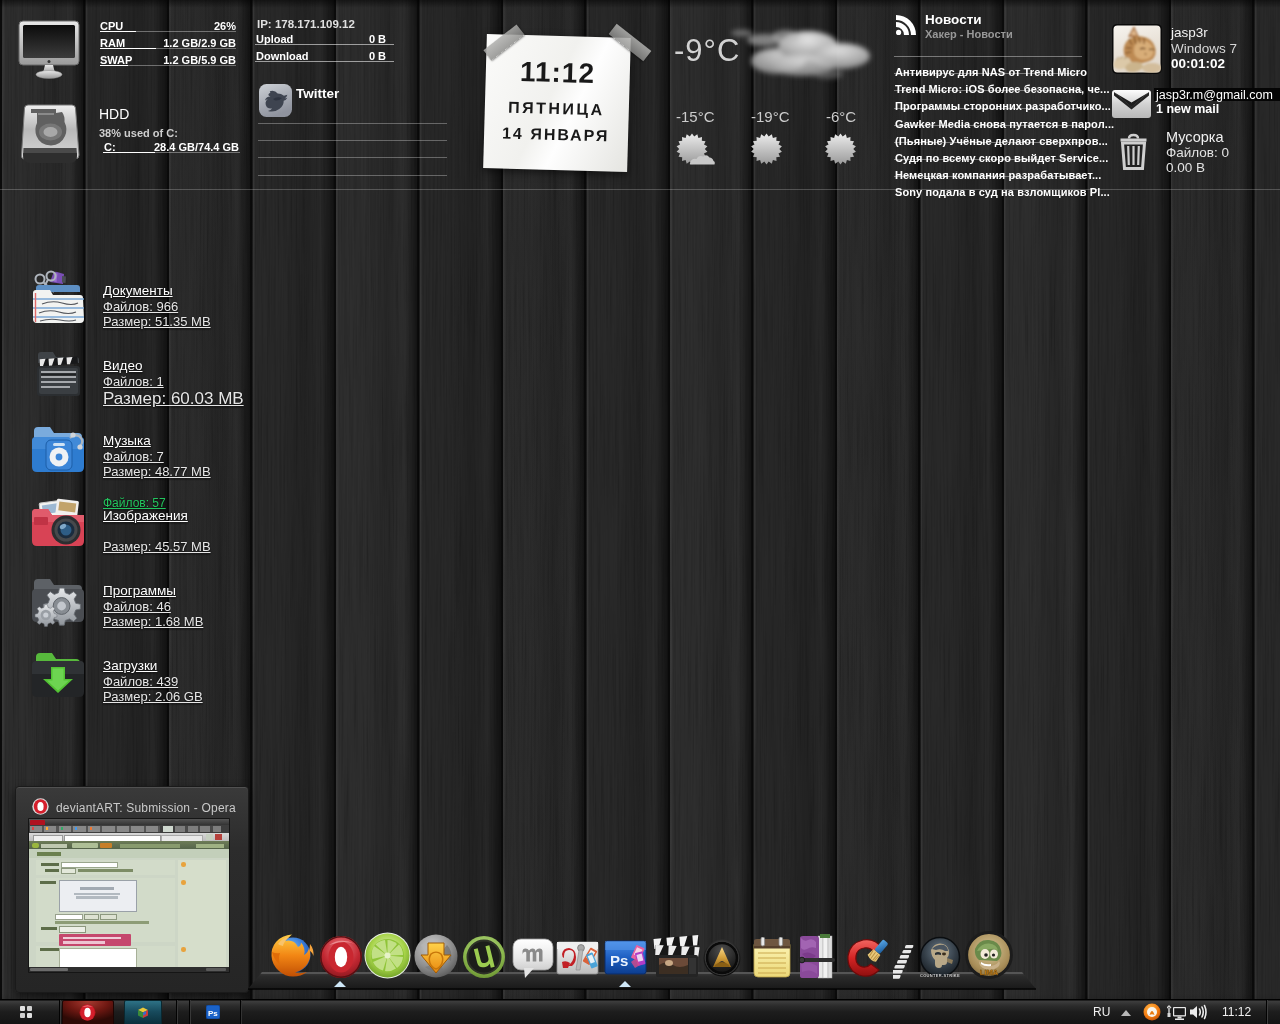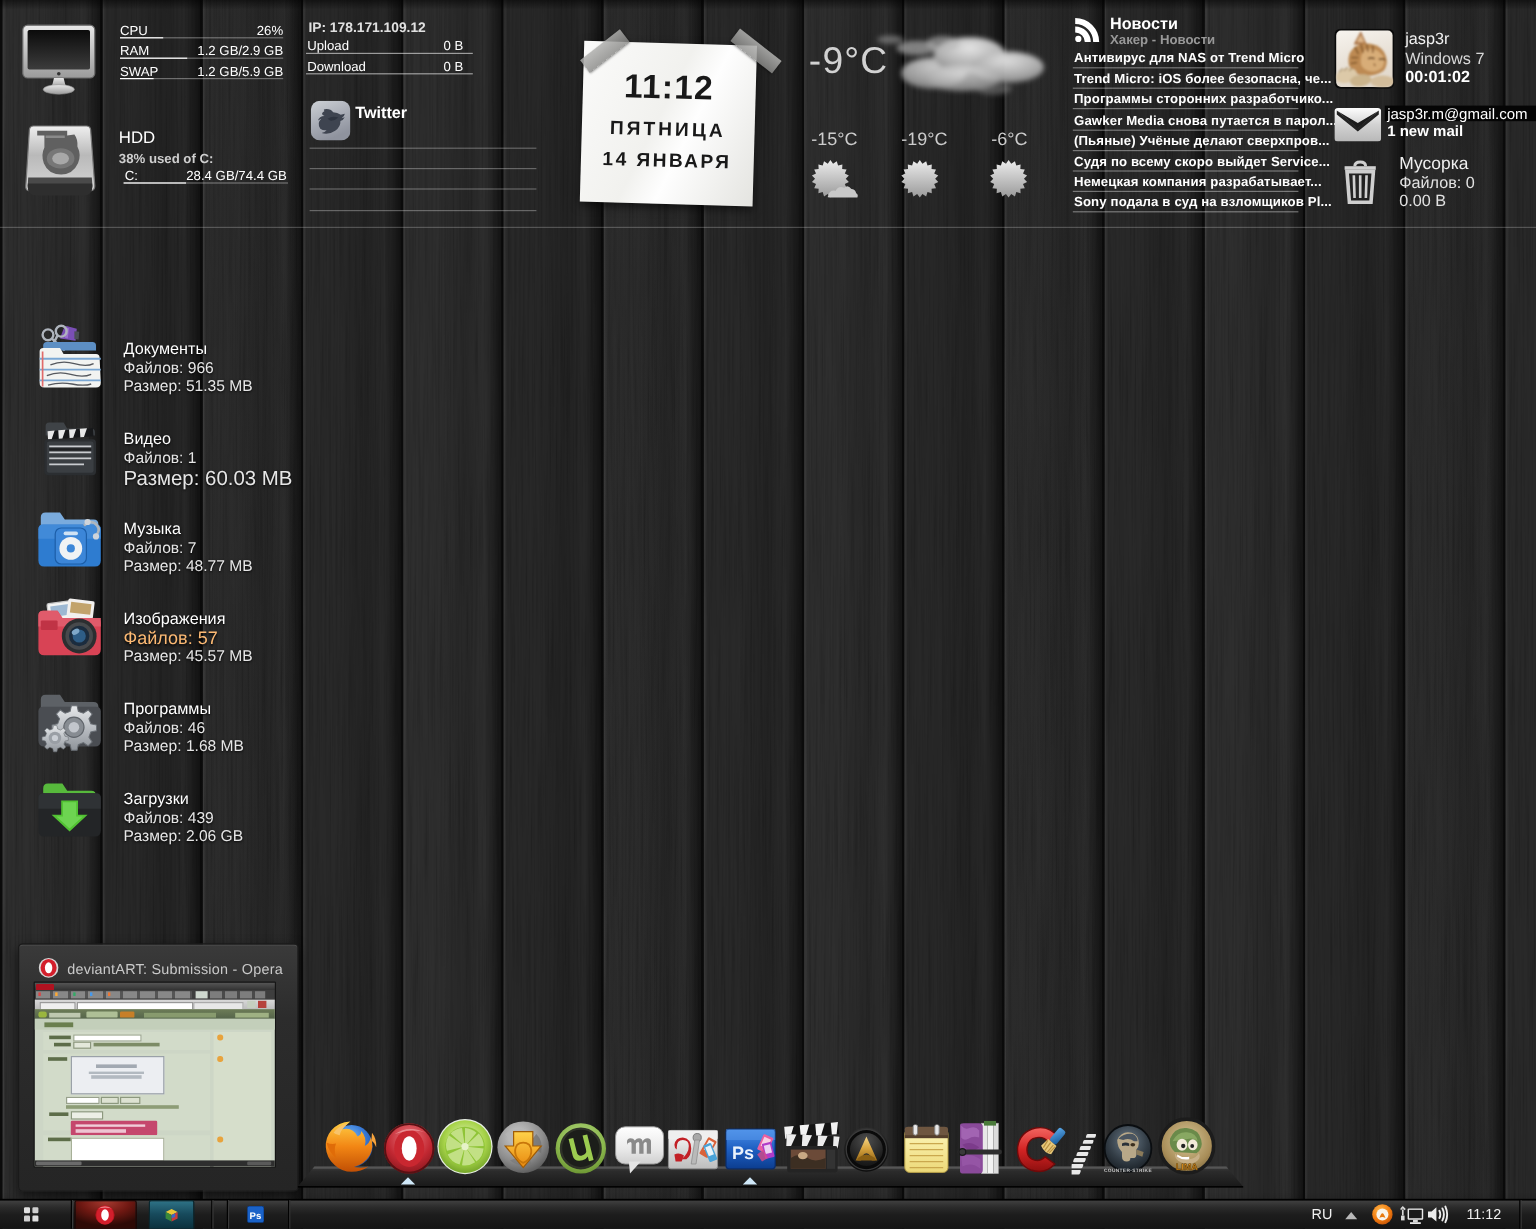--- a/index.html
+++ b/index.html
@@ -11,23 +11,23 @@
    rgba(0,0,0,.75) 0px, rgba(0,0,0,.75) 1.6px,
    rgba(255,255,255,.075) 2.6px, rgba(255,255,255,0) 5px,
    rgba(0,0,0,0) 30px, rgba(0,0,0,.14) 55px,
    rgba(0,0,0,0) 70px, rgba(0,0,0,.55) 83.5px),
  repeating-linear-gradient(90deg, rgba(255,255,255,.02) 0px 84px, rgba(0,0,0,.05) 84px 167px, rgba(255,255,255,.008) 167px 251px, rgba(0,0,0,.03) 251px 334px),
  #2b2b2b;}
 #grain{position:absolute;left:0;top:0;opacity:.55;}
 .t{position:absolute;color:#fff;}
 .hl{position:absolute;height:1px;background:rgba(255,255,255,.35);}
 .hlb{position:absolute;height:1px;background:#fff;}
-.rowlbl{font-weight:normal;font-size:11px;color:#fff;}
-.news{font-weight:bold;font-size:11px;color:#fff;white-space:nowrap;letter-spacing:.1px;}
-.shadow{text-shadow:0 1px 2px rgba(0,0,0,.9);}
+.rowlbl{font-weight:bold;font-size:11px;color:#fff;}
+.news{font-weight:bold;font-size:11px;color:#fff;white-space:nowrap;letter-spacing:.1px;margin-top:23px;}
+.shadow{text-shadow:0 1px 2px rgba(0,0,0,.9);text-decoration:underline;}
 </style></head>
 <body>
 <div id="wood"></div>
 <svg id="grain" width="1280" height="1024">
  <filter id="wgrain" x="0" y="0" width="100%" height="100%">
   <feTurbulence type="fractalNoise" baseFrequency="0.55 0.008" numOctaves="3" seed="11" result="n"></feTurbulence>
   <feComponentTransfer in="n" result="na">
         <feFuncA type="gamma" amplitude="1" exponent="2.2" offset="0"></feFuncA>
       </feComponentTransfer>
   <feColorMatrix in="na" type="matrix" values="0 0 0 0 0, 0 0 0 0 0, 0 0 0 0 0, 0 0 0 0.55 0"></feColorMatrix>
@@ -314,21 +314,21 @@
  <path d="M6 22 Q6 18 10 18 L22 18 L26 24 L54 24 Q58 24 58 28 L58 50 Q58 55 53 55 L11 55 Q6 55 6 50 Z" fill="#d84355"></path>
  <path d="M6 22 Q6 18 10 18 L22 18 L26 24 L58 24 L58 31 L6 31 Z" fill="#e05b6b"></path>
  <rect x="8" y="26" width="14" height="8" rx="1" fill="#c03345"></rect>
  <circle cx="40" cy="39" r="14.5" fill="#2c2e30"></circle>
  <circle cx="40" cy="39" r="11.5" fill="#47494c"></circle>
  <circle cx="40" cy="39" r="8.5" fill="#1b2c3e"></circle>
  <circle cx="40" cy="39" r="5.5" fill="#2e5d86"></circle>
  <ellipse cx="37" cy="35.5" rx="3.4" ry="2.2" fill="#7fa8c9" transform="rotate(-30 37 35.5)"></ellipse>
 </svg>
 <div class="t shadow" style="left:103px;top:508px;font-size:13.5px">Изображения</div>
-<div class="t shadow" style="left:103px;top:524px;font-size:15px;color:#fdba74">Файлов: 57</div>
+<div class="t shadow" style="left:103px;top:496px;font-size:12px;color:#22c55e">Файлов: 57</div>
 <div class="t shadow" style="left:103px;top:539px;font-size:13px;color:#e6e6e6">Размер: 45.57 MB</div>
 
 <svg class="abs" style="left:26px;top:566px" width="64" height="62" viewBox="0 0 64 62">
  <defs>
       <linearGradient id="gearg" x1="0" y1="0" x2="0" y2="1">
         <stop offset="0" stop-color="#e7e9eb"></stop>
         <stop offset=".5" stop-color="#b9bdc2"></stop>
         <stop offset="1" stop-color="#8f949a"></stop>
       </linearGradient>
     </defs>

